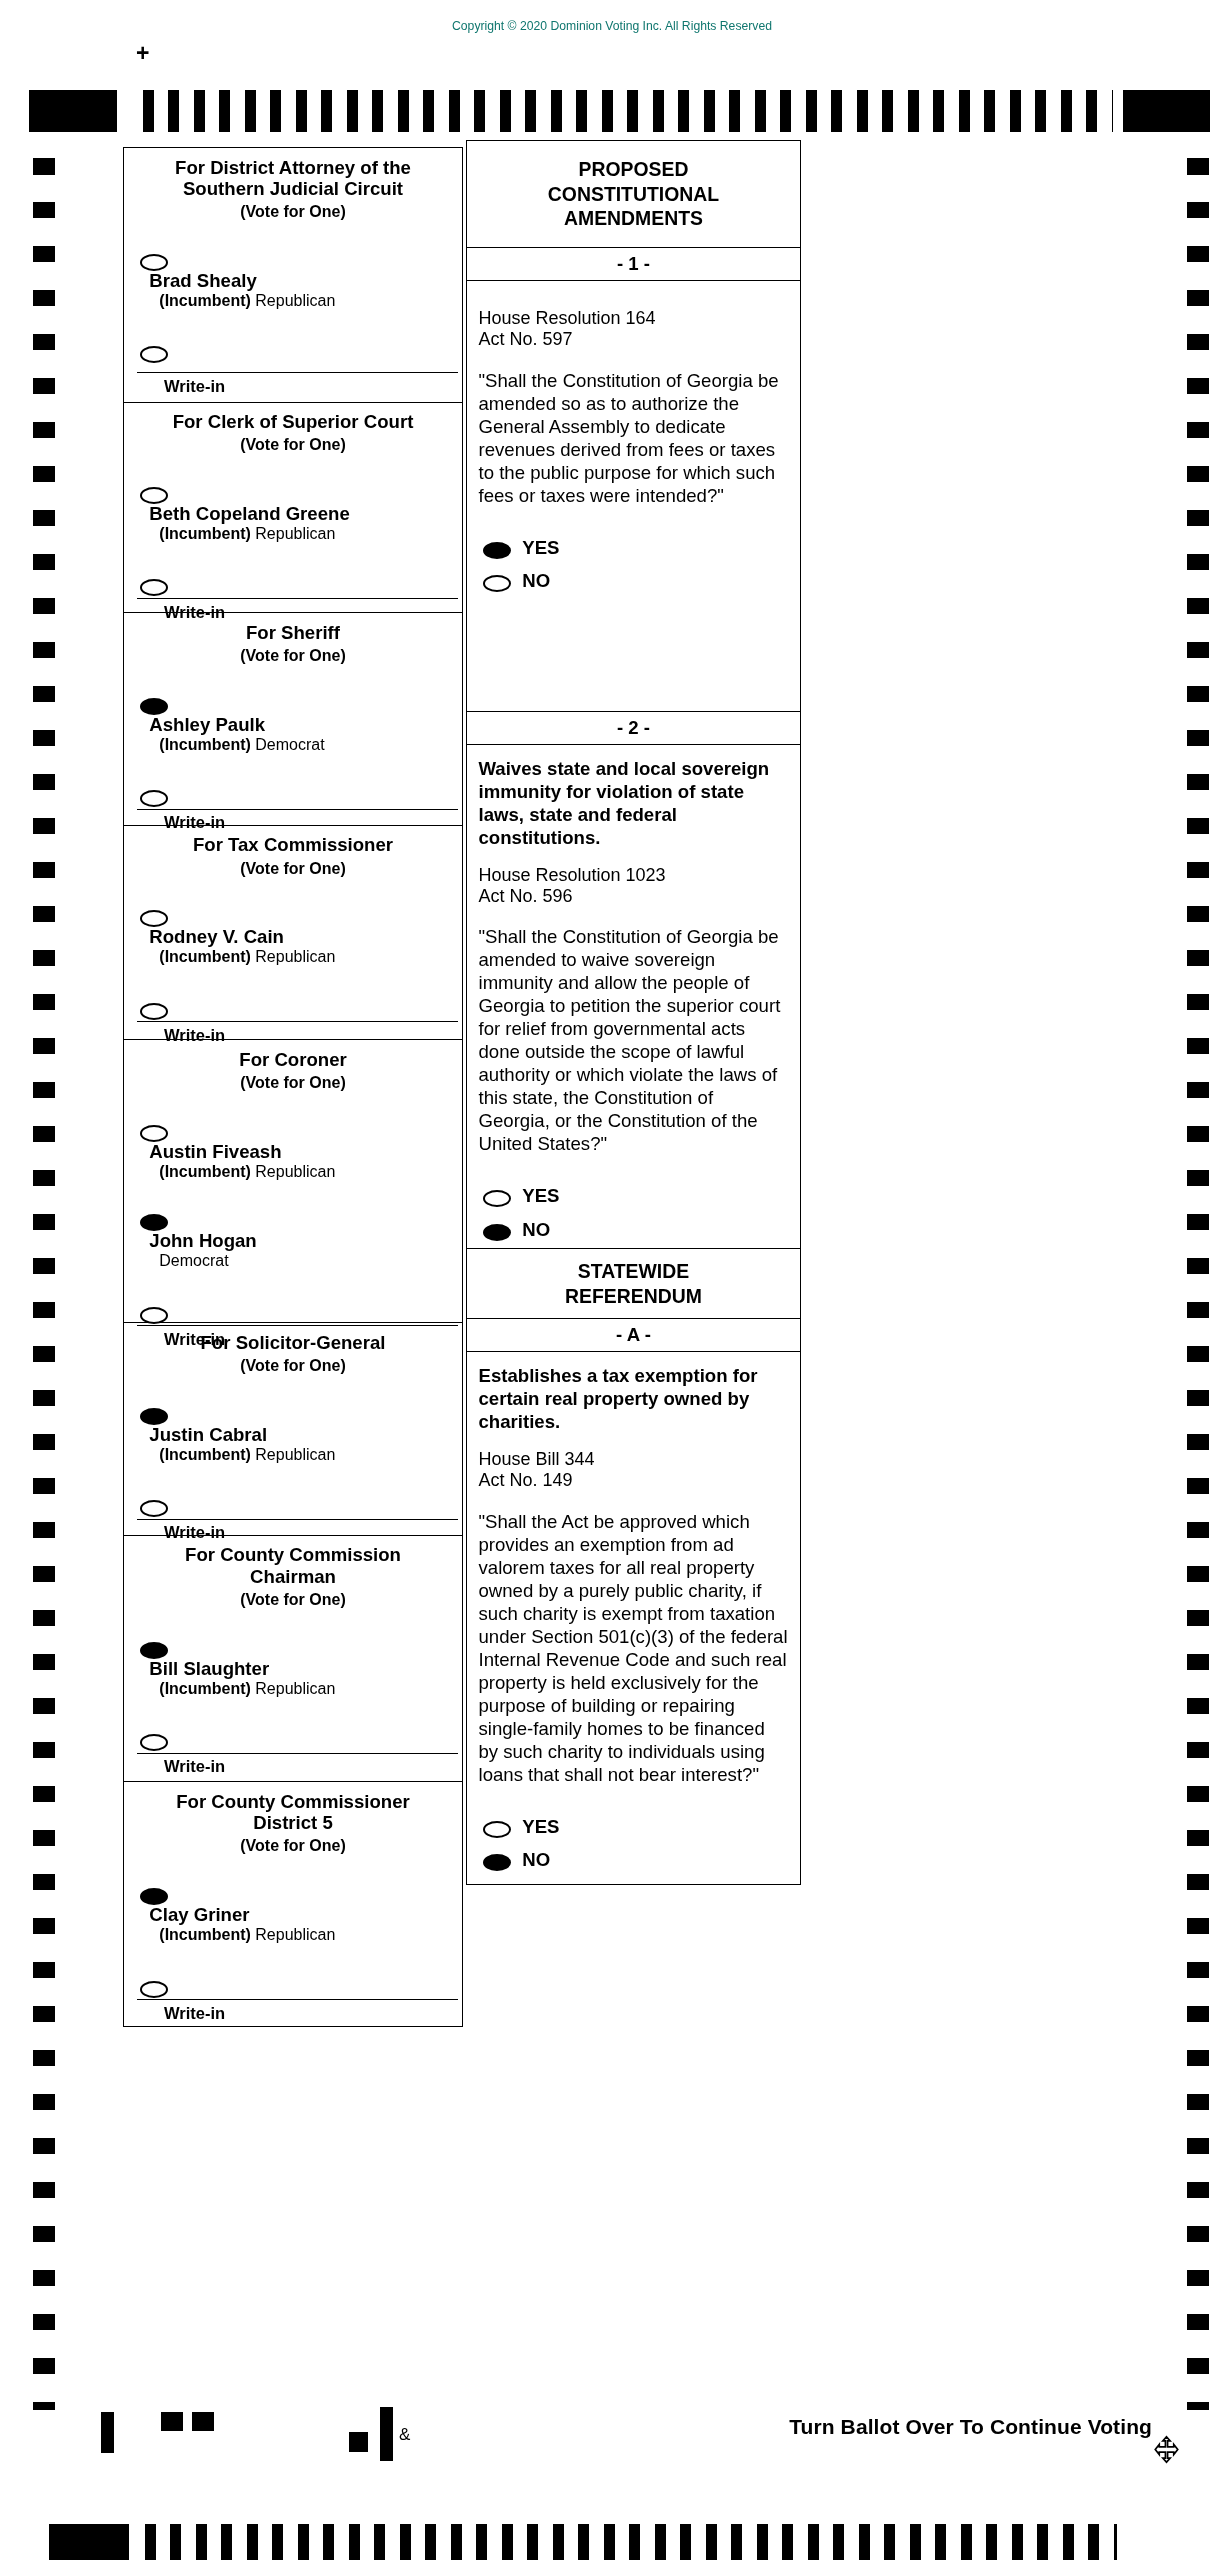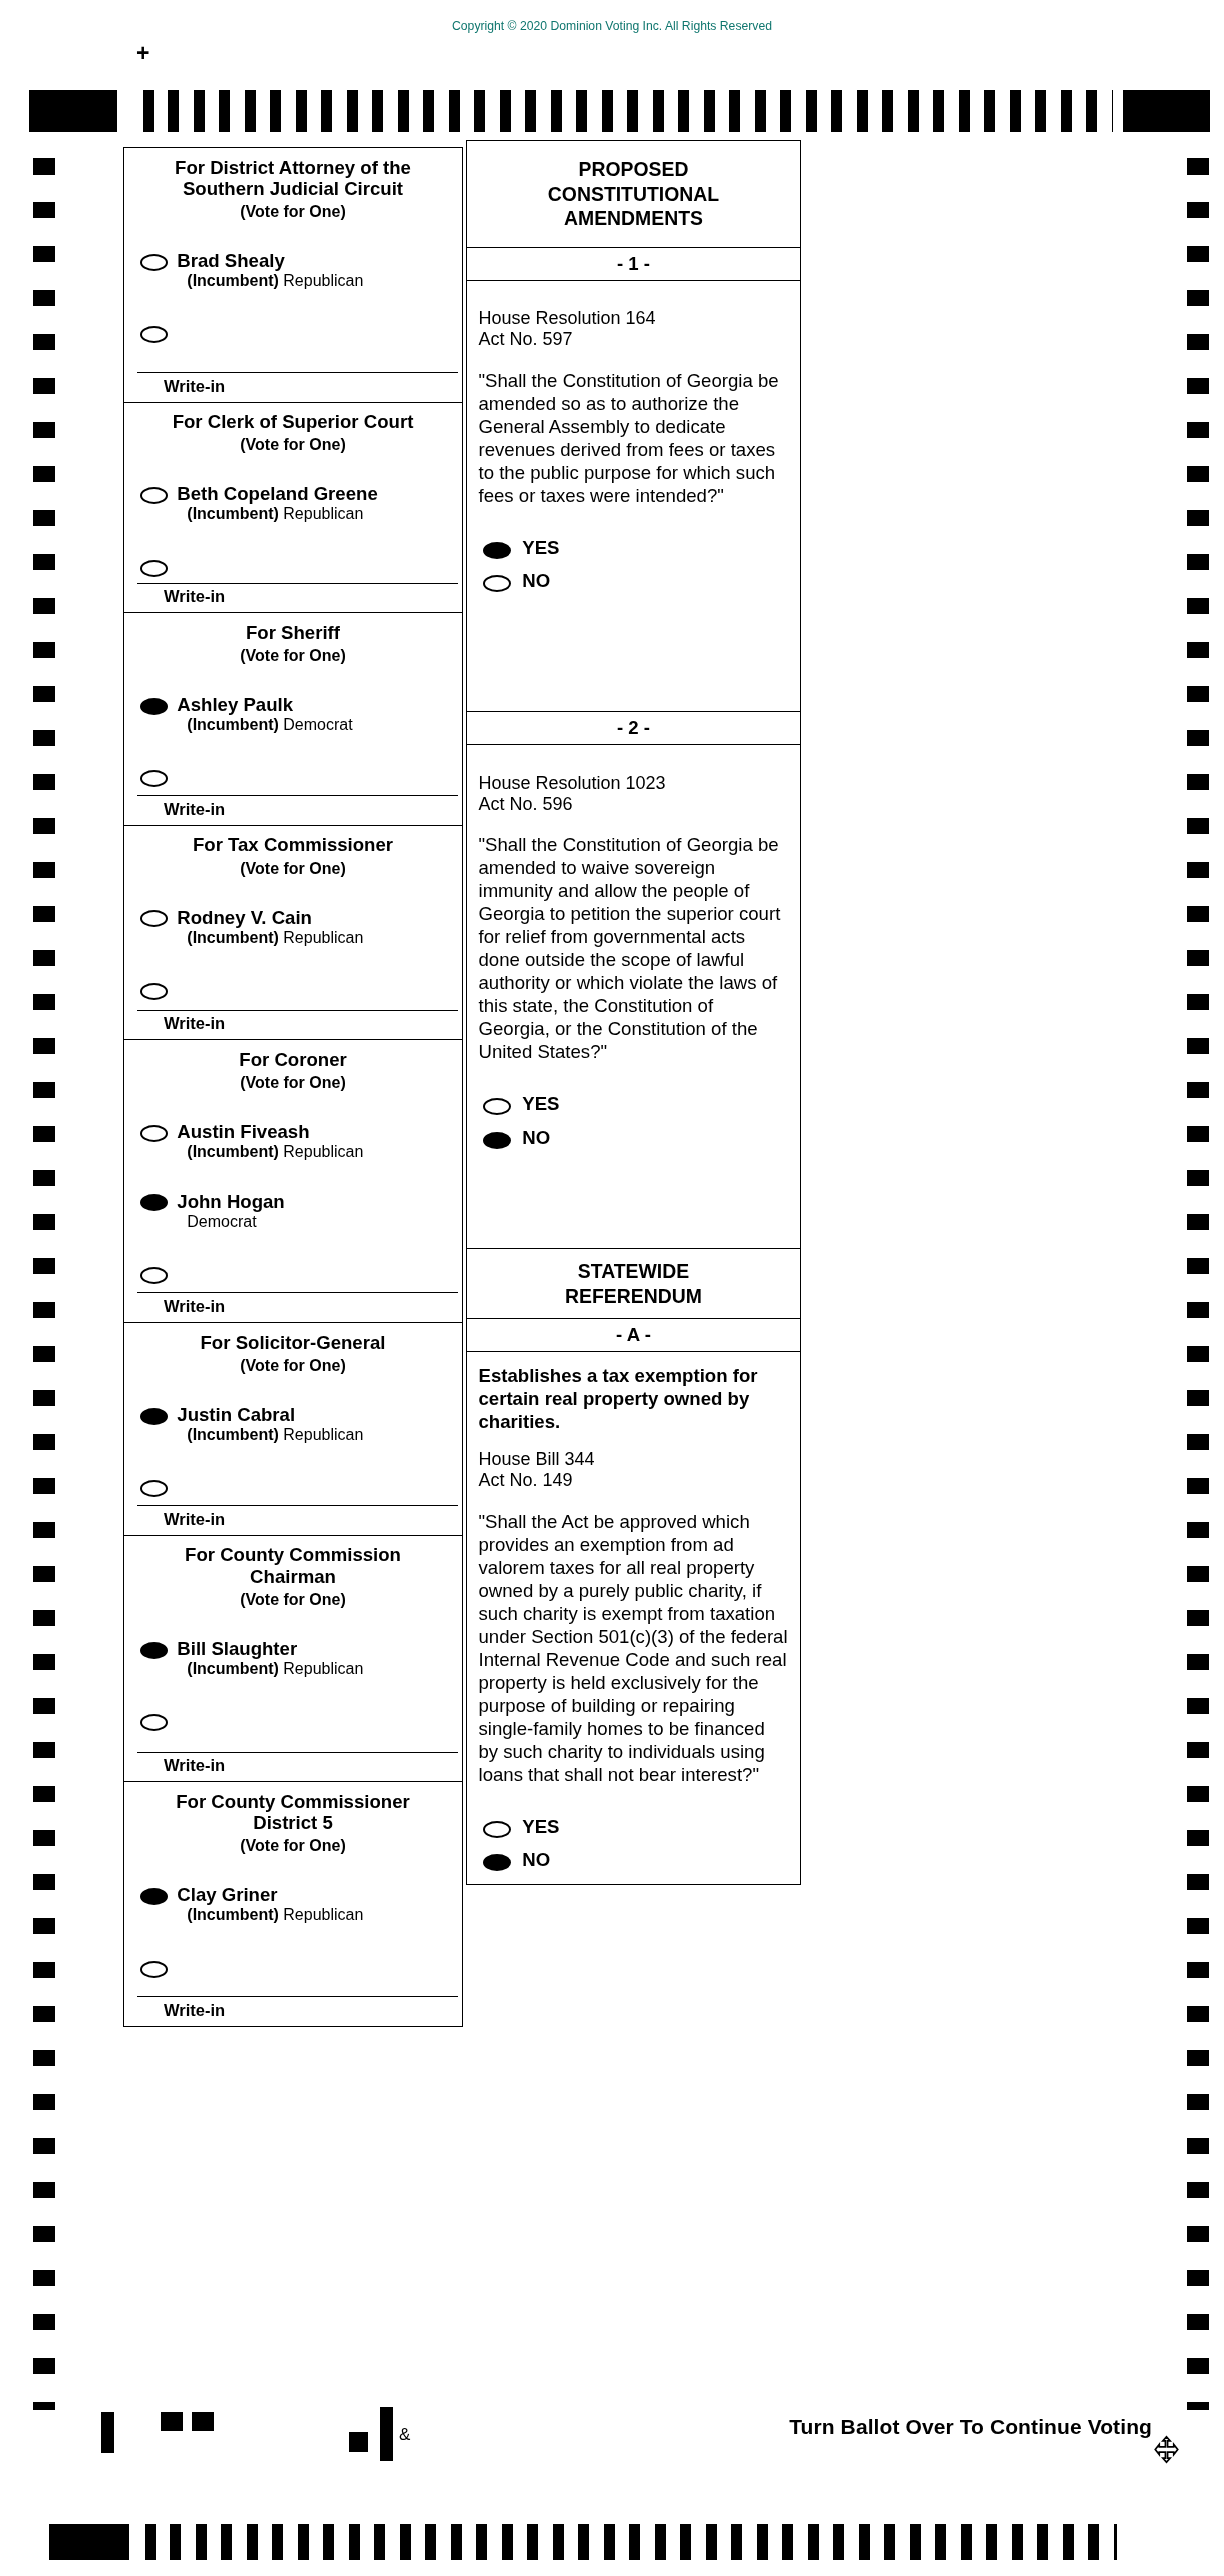--- a/index.html
+++ b/index.html
@@ -15,21 +15,21 @@
   .bars-v { position:absolute; background:repeating-linear-gradient(180deg,#000 0 16.5px,transparent 16.5px 44px); }
 
   .col { position:absolute; }
   .col-left { left:123px; top:147px; width:340px; }
   .col-right { left:466px; top:140px; width:335px; }
 
   .contest { border:1.4px solid #000; background:#fff; display:flex; flex-direction:column; padding-top:8.6px; }
   .stack > * + * { margin-top:-1.4px; }
   .c-title { font-size:18.6px; font-weight:bold; text-align:center; line-height:21.5px; padding:0 29px; }
   .c-instr { font-size:16px; text-align:center; margin-top:3.6px;font-weight:bold; }
-  .cand { display:flex; align-items:flex-start; margin-top:30px; padding-left:16px; }
+  .cand { display:flex; align-items:flex-start; margin-top:30px; padding-left:16px;flex-direction:column; }
   .cand.empty-opt { margin-top:33px; min-height:21.5px; }
   .oval { width:28px; height:17px; border:2.2px solid #000; border-radius:50%; flex:0 0 auto; display:inline-block; background:#fff; }
   .oval[data-selected="true"] { background:#000; }
   .cand .oval { margin-top:2.9px; }
   .cand-text { margin-left:9.3px; }
   .cand-name { font-size:18.6px; font-weight:bold; line-height:20px; }
   .cand-detail { font-size:16px; line-height:19.4px; margin-left:10px; }
   .writein { margin-top:auto; }
   .writein-line { border-top:1.4px solid #000; margin:0 3.6px 0 13px; }
   .writein-label { font-size:16.5px; font-weight:bold; margin:3.6px 0 6.5px 40px; }
@@ -252,20 +252,21 @@
         <div class="vote-row">
           <span class="oval" data-selected="false"></span>
           <span class="vlabel">NO</span>
         </div>
       </div>
     </section>
 
     <section class="mbox" style="height:538px">
       <div class="mnum">- 2 -</div>
       <div class="mcontent">
+        <div class="msummary">Waives state and local sovereign immunity for violation of state laws, state and federal constitutions.</div>
         <div class="mauth">
           <div>House Resolution 1023</div>
           <div>Act No. 596</div>
         </div>
         <div class="mquestion">"Shall the Constitution of Georgia be amended to waive sovereign immunity and allow the people of Georgia to petition the superior court for relief from governmental acts done outside the scope of lawful authority or which violate the laws of this state, the Constitution of Georgia, or the Constitution of the United States?"</div>
         <div class="vote-row first">
           <span class="oval" data-selected="false"></span>
           <span class="vlabel">YES</span>
         </div>
         <div class="vote-row">

